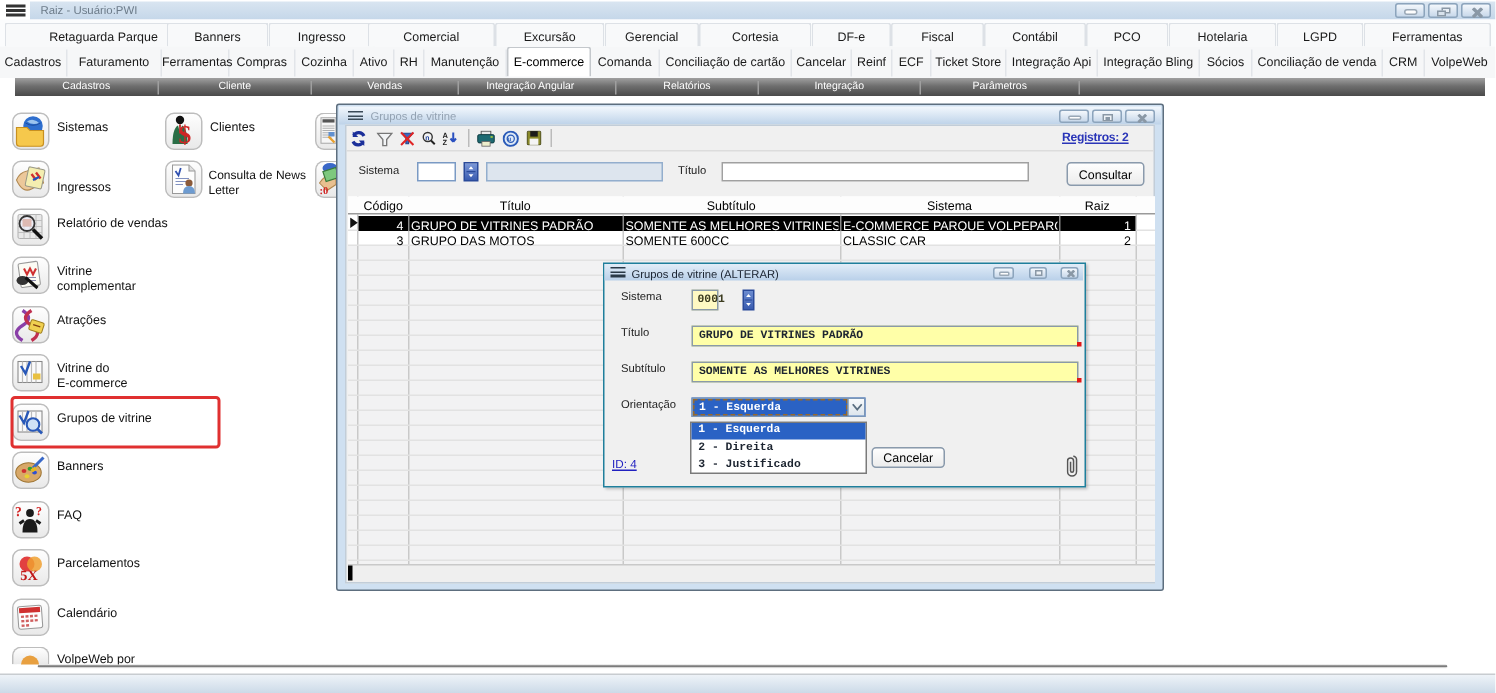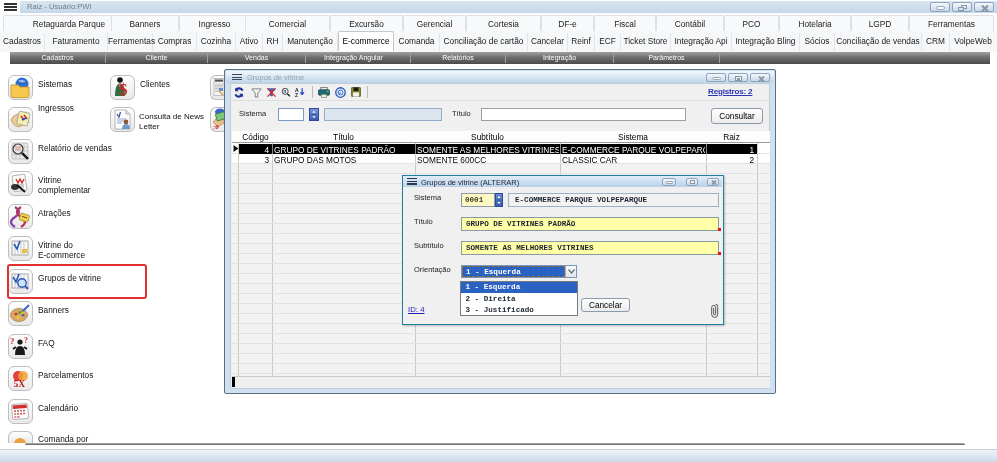--- a/index.html
+++ b/index.html
@@ -64,21 +64,21 @@
 <div class="abs" style="left:338px;top:31px;width:56px;height:20px;background:#fff;border:1px solid #c4c8cc;border-bottom:none;border-radius:2px 2px 0 0;text-align:center;line-height:19px;font-size:8.3px">E-commerce</div>
 <div class="tab2" style="left:394px;width:46px">Comanda</div>
 <div class="tab2" style="left:440px;width:88px">Conciliação de cartão</div>
 <div class="tab2" style="left:528px;width:40px">Cancelar</div>
 <div class="tab2" style="left:568px;width:27px">Reinf</div>
 <div class="tab2" style="left:595px;width:26px">ECF</div>
 <div class="tab2" style="left:621px;width:50px">Ticket Store</div>
 <div class="tab2" style="left:671px;width:61px">Integração Api</div>
 <div class="tab2" style="left:732px;width:68px">Integração Bling</div>
 <div class="tab2" style="left:800px;width:35px">Sócios</div>
-<div class="tab2" style="left:835px;width:87px">Conciliação de vendas</div>
+<div class="tab2" style="left:835px;width:87px">Conciliação de venda</div>
 <div class="tab2" style="left:922px;width:28px">CRM</div>
 <div class="tab2" style="left:950px;width:46px;border-right:none">VolpeWeb</div>
 
 <div class="abs" style="left:10px;top:52px;width:980px;height:12px;background:linear-gradient(#a0a0a0,#6e6e6e 45%,#4a4a4a)"></div>
 <div class="dseg" style="left:10px;top:52px;width:95px">Cadastros</div>
 <div class="dseg" style="left:106px;top:52px;width:101px">Cliente</div>
 <div class="dseg" style="left:208px;top:52px;width:97px">Vendas</div>
 <div class="dseg" style="left:306px;top:52px;width:95px">Integração Angular</div>
 <div class="dseg" style="left:411px;top:52px;width:94px">Relatórios</div>
 <div class="dseg" style="left:506px;top:52px;width:107px">Integração</div>
@@ -99,21 +99,21 @@
         <path d="M2 9 h7 l2 2 h9 v8.5 a2 2 0 0 1 -2 2 h-14 a2 2 0 0 1 -2 -2 z" fill="#f6c84c" stroke="#c89020" stroke-width="0.8"></path>
         <path d="M8 6 q5 3 10 0" stroke="#1a4a9a" stroke-width="0.6" fill="none"></path>
       </svg></div>
 <div class="mitem" style="left:38px;top:16px">Sistemas</div>
 <div class="icon" style="left:8px;top:43px"><svg width="23" height="23" viewBox="0 0 23 23">
         <path d="M2 12 q2 -5 7 -6 l8 -2 3 10 -8 4 q-6 3 -10 -6z" fill="#ecc89a" stroke="#b08850" stroke-width="0.7"></path>
         <rect x="9" y="4" width="11" height="13" rx="1" transform="rotate(12 14 10)" fill="#f4eeb0" stroke="#998" stroke-width="0.7"></rect>
         <path d="M12 8 l3 4 M15 7 l3 4" stroke="#d03030" stroke-width="1.6"></path>
         <path d="M13 12 l4 -2" stroke="#2050c0" stroke-width="1.4"></path>
       </svg></div>
-<div class="mitem" style="left:38px;top:40px">Ingressos</div>
+<div class="mitem" style="left:38px;top:56px">Ingressos</div>
 <div class="icon" style="left:8px;top:75px"><svg width="23" height="23" viewBox="0 0 23 23">
         <rect x="3" y="3" width="16" height="16" rx="1" fill="#e8e8e8" stroke="#aaa" stroke-width="0.6"></rect>
         <path d="M3 7h16M3 11h16M3 15h16M7 3v16M11 3v16M15 3v16" stroke="#bbb" stroke-width="0.6"></path>
         <rect x="6" y="6" width="6" height="5" fill="#c87858"></rect>
         <circle cx="9" cy="9" r="5" fill="rgba(240,240,255,0.55)" stroke="#333" stroke-width="1.2"></circle>
         <path d="M13 13 l6 6" stroke="#111" stroke-width="2.4"></path>
       </svg></div>
 <div class="mitem" style="left:38px;top:80px">Relatório de vendas</div>
 <div class="icon" style="left:8px;top:107px"><svg width="23" height="23" viewBox="0 0 23 23">
         <rect x="4" y="3" width="13" height="16" rx="1" transform="rotate(-8 10 11)" fill="#fbfbf4" stroke="#999" stroke-width="0.7"></rect>
@@ -183,21 +183,21 @@
           <rect x="11" y="13" width="2" height="1.6"></rect>
           <rect x="14" y="13" width="2" height="1.6"></rect>
           <rect x="5" y="16" width="2" height="1.6"></rect>
           <rect x="8" y="16" width="2" height="1.6"></rect>
         </g>
       </svg></div>
 <div class="mitem" style="left:38px;top:340px">Calendário</div>
 <div class="icon" style="left:8px;top:367px;height:12px;border-bottom:none;border-radius:6px 6px 0 0"><svg width="23" height="11" viewBox="0 0 23 11">
         <circle cx="11" cy="9" r="6" fill="#e8a040"></circle>
       </svg></div>
-<div class="mitem" style="left:38px;top:371px">Comanda por</div>
+<div class="mitem" style="left:38px;top:371px">VolpeWeb por</div>
 
 <div class="icon" style="left:110px;top:11px"><svg width="23" height="23" viewBox="0 0 23 23">
         <circle cx="9" cy="4" r="2.8" fill="#111"></circle>
         <path d="M4 20 q0 -12 5 -13 q5 1 5 13z" fill="#2a6e46"></path>
         <path d="M8 7 l1 4 1 -4" stroke="#fff" stroke-width="0.8" fill="none"></path>
         <path d="M9 7 v6" stroke="#c03030" stroke-width="1.2"></path>
         <text x="8" y="19" font-size="17" font-weight="bold" fill="#d02525" font-family="Liberation Serif,serif">$</text>
       </svg></div>
 <div class="mitem" style="left:140px;top:16px">Clientes</div>
 <div class="icon" style="left:110px;top:43px"><svg width="23" height="23" viewBox="0 0 23 23">
@@ -393,31 +393,28 @@
  <div class="wbtn" style="left:283px;top:1.5px;width:12px;height:8px">
       <div style="position:absolute;left:3px;top:1.5px;width:5px;height:4px;border:1px solid #8a98a6;background:#eef2f6"></div>
     </div>
  <div class="wbtn" style="left:304px;top:1.5px;width:12px;height:8px">
       <svg style="position:absolute;left:3px;top:1.5px" width="6" height="5" viewBox="0 0 8 7">
         <path d="M1 0.5 L7 6.5 M7 0.5 L1 6.5" stroke="#8a98a6" stroke-width="2.4"></path>
       </svg>
     </div>
 
  <div class="abs" style="left:11px;top:17px;font-size:7.5px;color:#222">Sistema</div>
- <div class="abs" style="left:58px;top:16.5px;width:34px;height:14px;background:#fef9c3;border:1px solid #8a9aa8">
+ <div class="abs" style="left:58px;top:16.5px;width:18px;height:14px;background:#fef9c3;border:1px solid #8a9aa8">
       <span class="mono" style="position:absolute;left:3px;top:2.5px;color:#3c3c20">0001</span>
     </div>
  <div class="abs" style="left:92px;top:16.5px;width:8px;height:14px;background:linear-gradient(#6c8cd0,#3a5cb0);border:1px solid #2a4a9a">
       <svg width="6" height="12" viewBox="0 0 6 12" style="position:absolute;left:0;top:0">
         <path d="M3 2 L4.6 4 H1.4z M3 10 L1.4 8 H4.6z" fill="#fff"></path>
         <path d="M0.5 6 h5" stroke="#2a4a9a" stroke-width="0.7"></path>
       </svg>
-    </div>
- <div class="abs" style="left:105px;top:16.5px;width:211px;height:14px;background:#f2f2f2;border:1px solid #9ab2c8">
-      <span class="mono" style="position:absolute;left:6px;top:2.5px">E-COMMERCE PARQUE VOLPEPARQUE</span>
     </div>
  <div class="abs" style="left:11px;top:41px;font-size:7.5px;color:#222">Título</div>
  <div class="abs" style="left:58px;top:40.5px;width:258px;height:14px;background:#ffffa8;border:1px solid #8a9aa8">
       <span class="mono" style="position:absolute;left:4px;top:2.5px">GRUPO DE VITRINES PADRÃO</span>
     </div>
  <div class="abs" style="left:315px;top:52px;width:2.5px;height:2.5px;background:#e01818"></div>
  <div class="abs" style="left:11px;top:65px;font-size:7.5px;color:#222">Subtítulo</div>
  <div class="abs" style="left:58px;top:64.5px;width:258px;height:14px;background:#ffffa8;border:1px solid #8a9aa8">
       <span class="mono" style="position:absolute;left:4px;top:2.5px">SOMENTE AS MELHORES VITRINES</span>
     </div>

